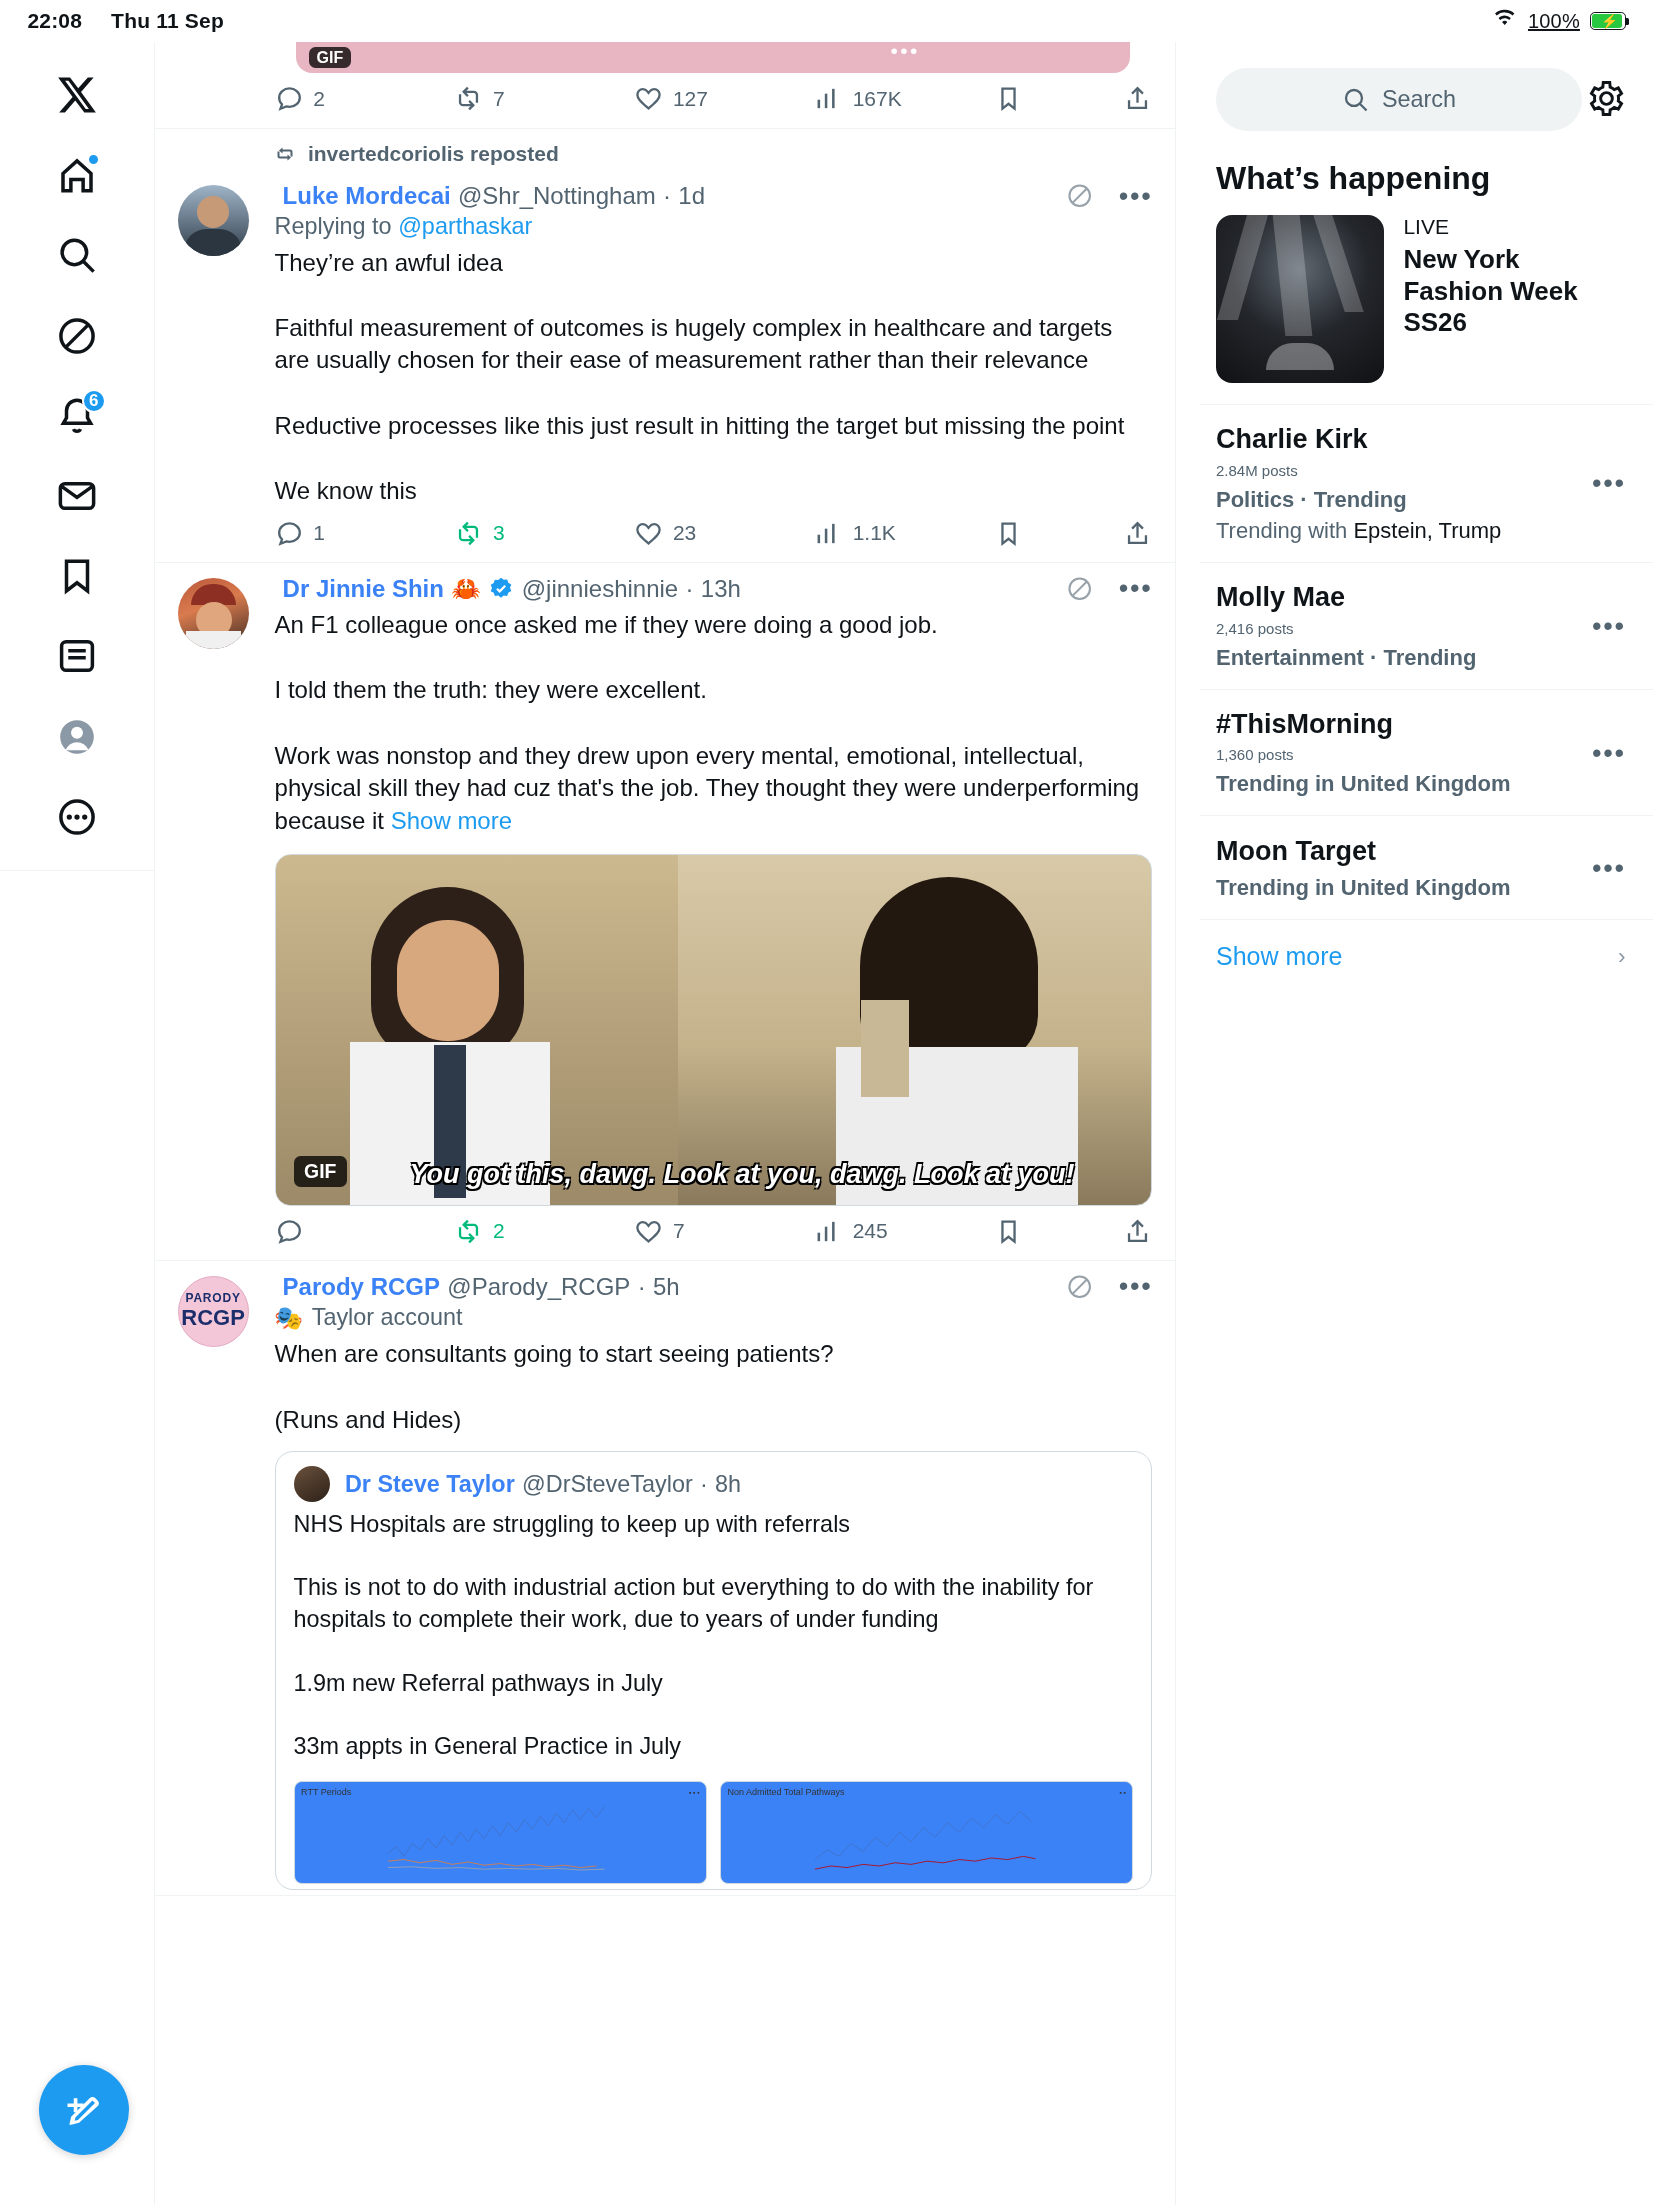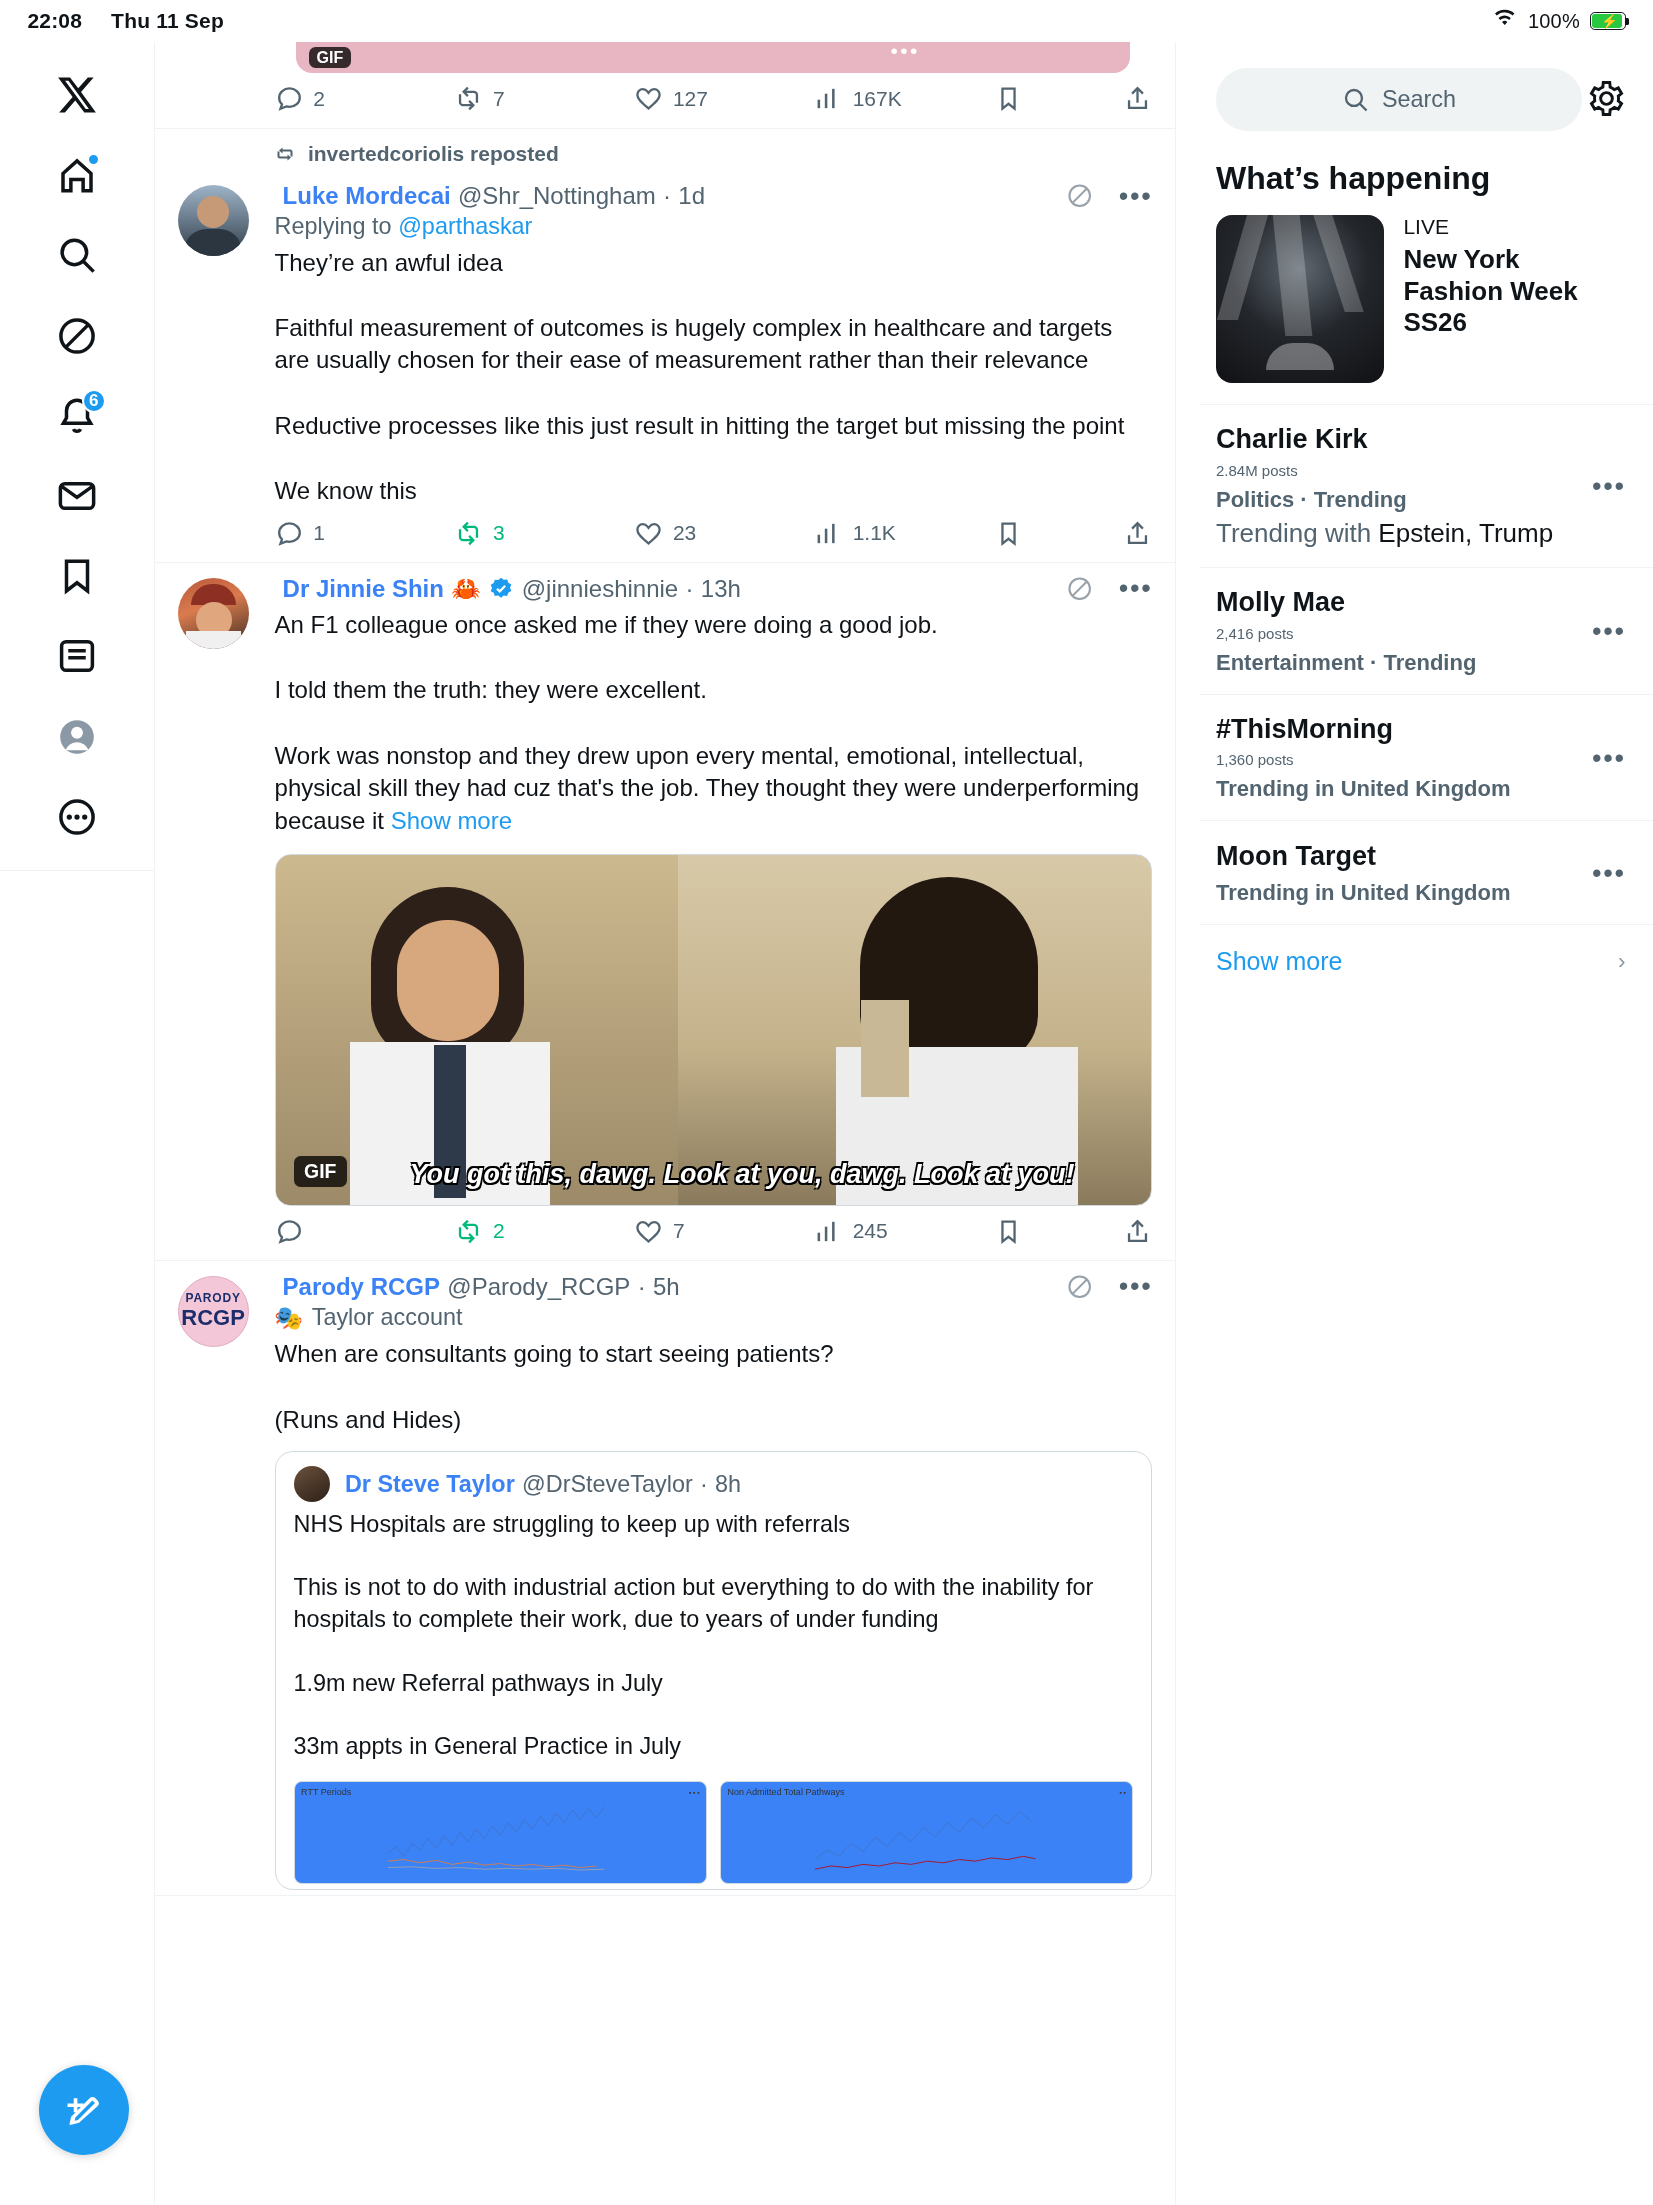--- a/index.html
+++ b/index.html
@@ -14,21 +14,21 @@
 
   
   .statusbar {
     height: 42px; flex: 0 0 42px;
     display: flex; align-items: center;
     padding: 0 27.4px;
     font-size: 21px; font-weight: 600; letter-spacing: 0.2px;
   }
   .statusbar .left { display: flex; align-items: center; gap: 29px; }
   .statusbar .right { margin-left: auto; display: flex; align-items: center; gap: 9.7px; }
-  .battery-pct { font-size: 20px; font-weight: 500; }
+  .battery-pct { font-size: 20px; font-weight: 500; text-decoration: underline; }
   .batt {
     width: 36px; height: 18.6px; border: 1.6px solid #0f1419; border-radius: 4.8px;
     position: relative; display: inline-block;
   }
   .batt::after {
     content: ""; position: absolute; right: -4.8px; top: 4.8px; width: 3.2px; height: 7.3px;
     background: #0f1419; border-radius: 0 1.6px 1.6px 0;
   }
   .batt i { position: absolute; left: 1.6px; top: 1.6px; bottom: 1.6px; width: 30px; background: #28c940; border-radius: 2.4px; display: block; }
   .bolt { position: absolute; left: 10.5px; top: 0.8px; color: #fff; font-size: 13.7px; line-height: 16px; }
@@ -162,21 +162,21 @@
     background: radial-gradient(circle at 50% 32%, #5e6770 0%, #23262b 48%, #101114 100%);
     position: relative; overflow: hidden;
   }
   .live-thumb .beam { position: absolute; background: rgba(255,255,255,.22); }
   .live-label { font-size: 21px; color: #0f1419; font-weight: 400; }
   .live-head { font-size: 26px; font-weight: 700; line-height: 1.22; margin-top: 4.8px; }
   .trend { padding: 19.4px 27.4px 18px 16px; border-top: 0.8px solid #eff3f4; position: relative; }
   .trend-name { font-size: 27px; font-weight: 700; }
   .trend-posts { font-size: 15px; color: #536471; margin-top: 6.5px; }
   .trend-cat { font-size: 22px; font-weight: 700; color: #536471; margin-top: 8px; }
-  .trend-with { font-size: 26px; color: #536471; margin-top: 4.8px; }
+  .trend-with { font-size: 22px; color: #536471; margin-top: 4.8px; }
   .trend-with b { font-weight: 400; color: #0f1419; }
   .trend-dots { position: absolute; right: 27.4px; top: 50%; transform: translateY(-50%); color: #536471; font-size: 27.4px; letter-spacing: 1.6px; }
   .showmore-row {
     display: flex; align-items: center; justify-content: space-between;
     padding: 22.6px 27.4px 22.6px 16px; border-top: 0.8px solid #eff3f4;
     color: #1d9bf0; font-size: 25px;
   }
   .chev { color: #8b98a5; font-size: 22.6px; }
 </style>
 </head>

